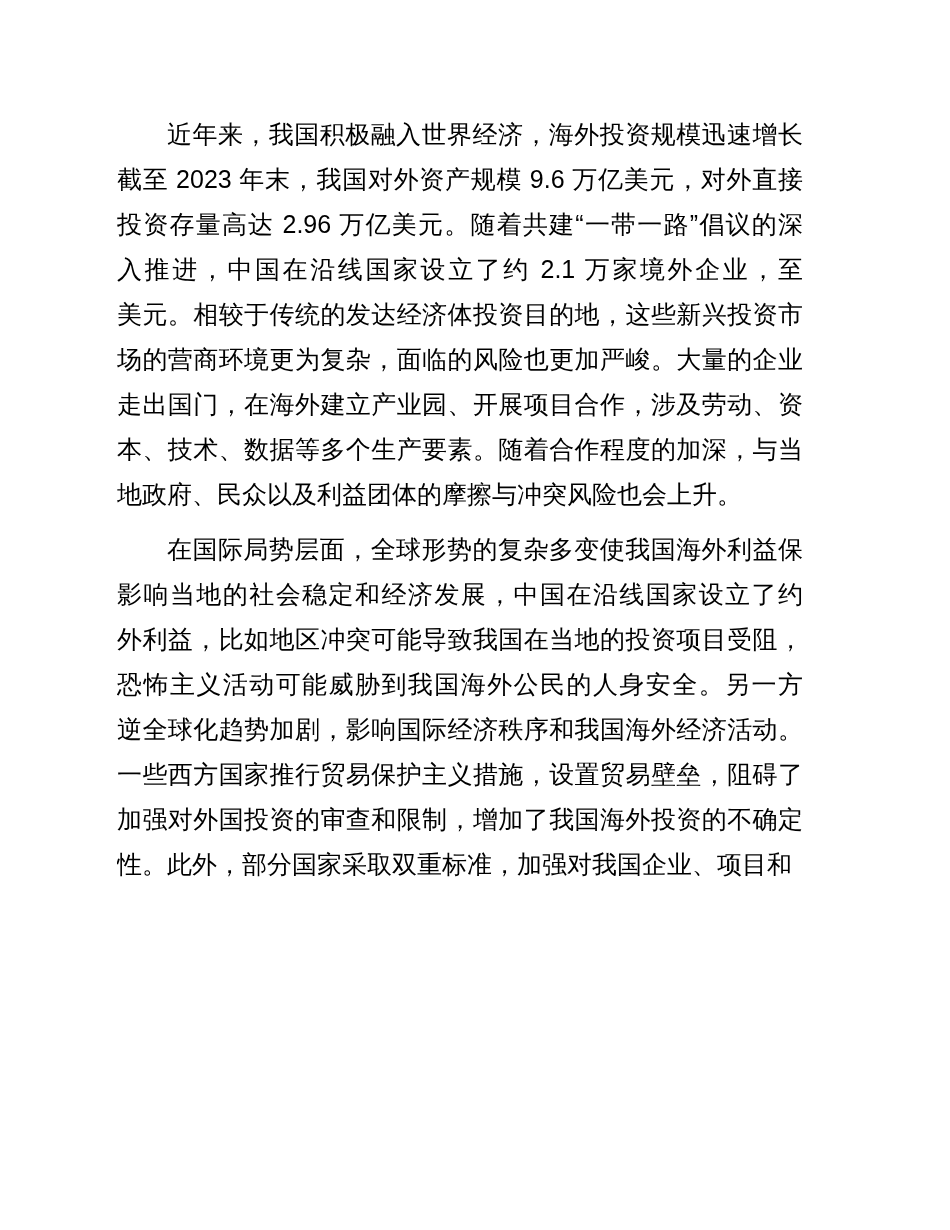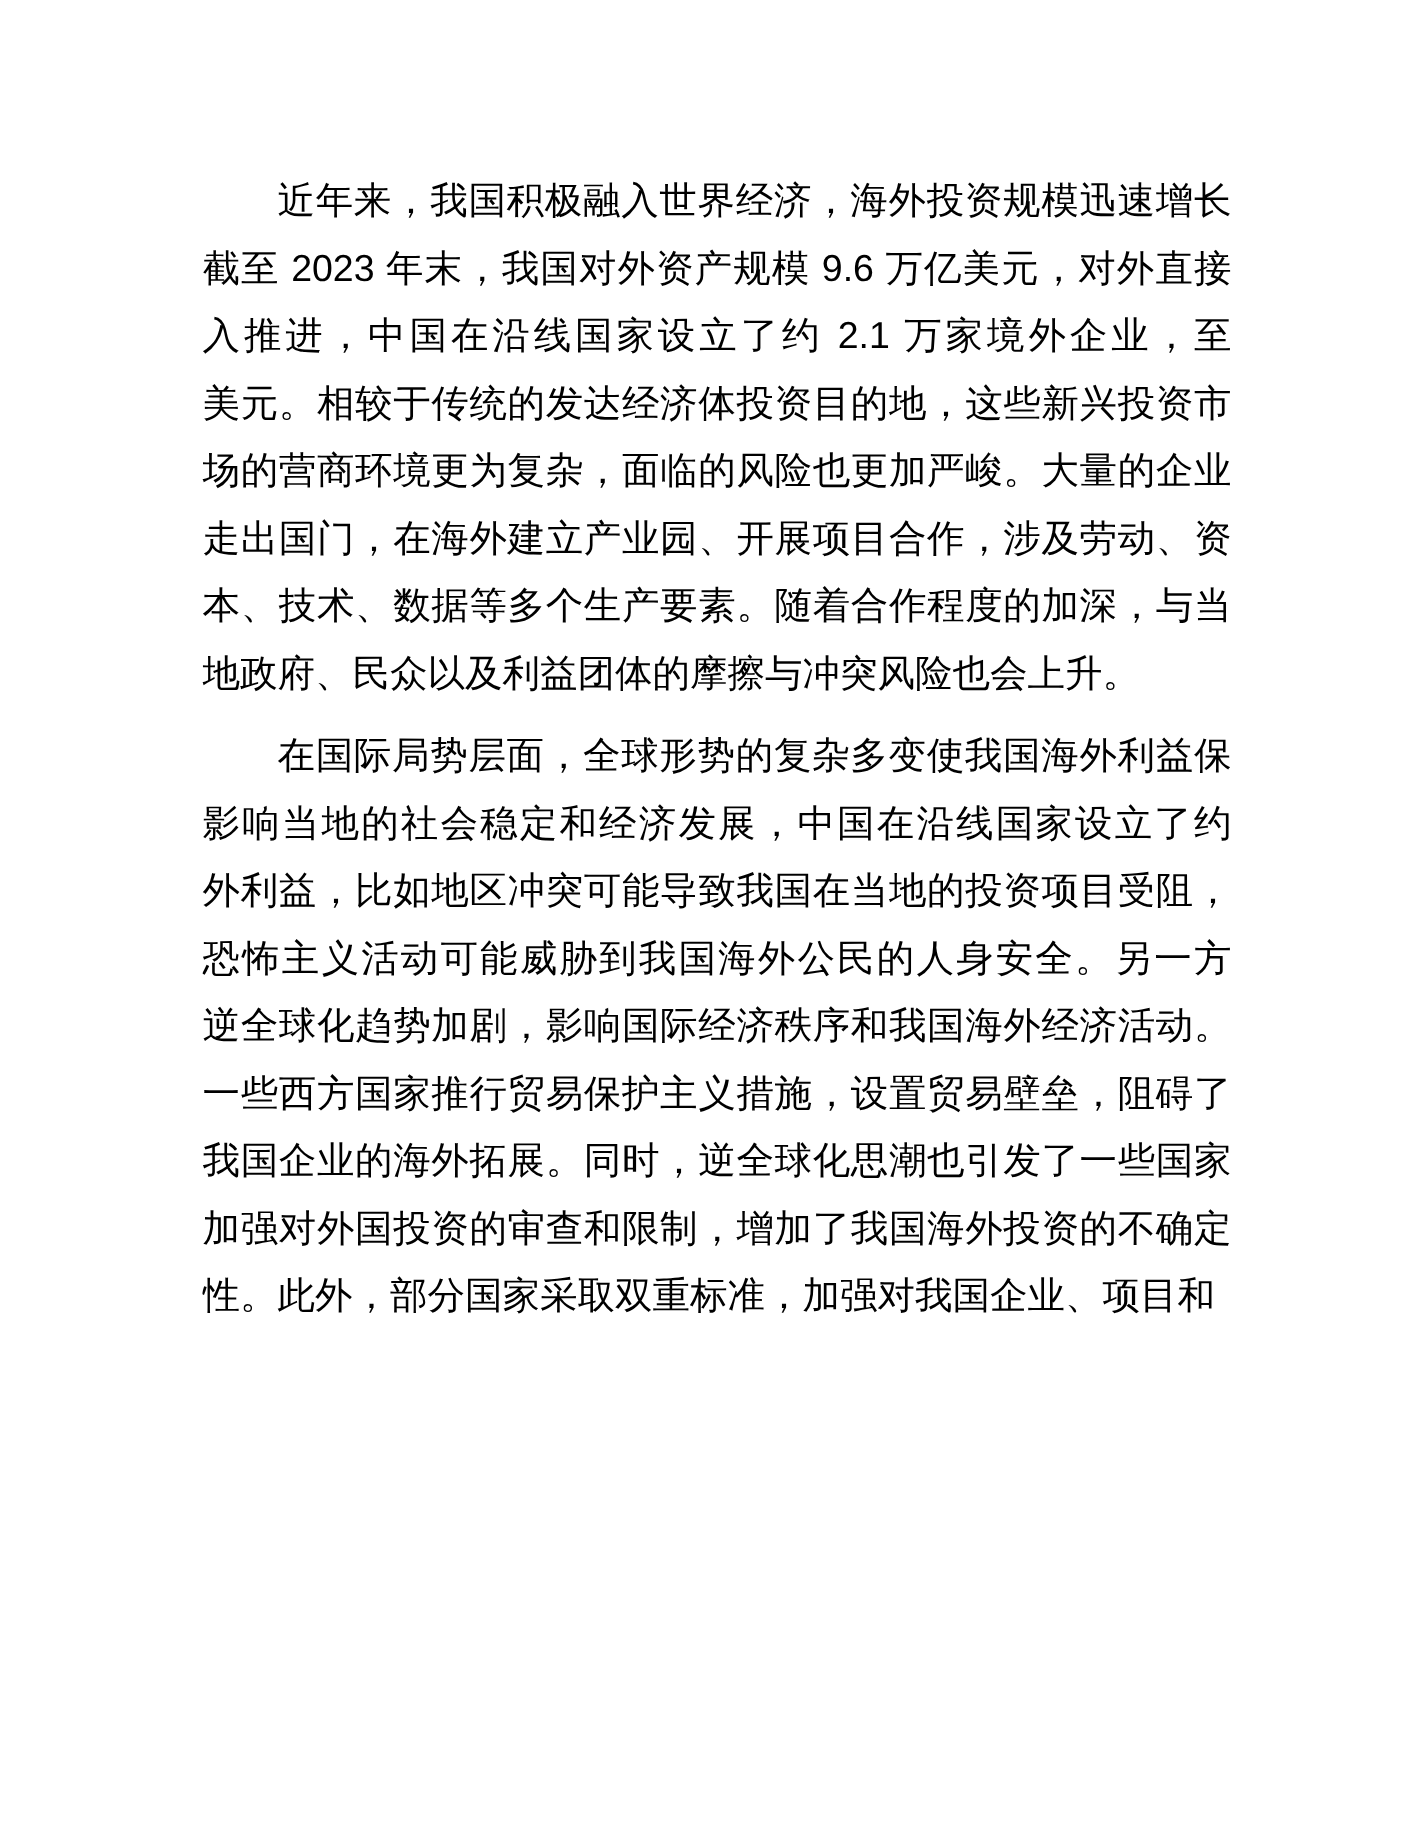--- a/index.html
+++ b/index.html
@@ -9,21 +9,21 @@
   body {
     width: 950px;
     height: 1230px;
     background: #ffffff;
     font-family: "Liberation Sans", sans-serif;
     position: relative;
     overflow: hidden;
   }
   .page {
     position: absolute;
-    left: 135px;
+    left: 117px;
     top: 112px;
     width: 686px;
     color: #000000;
     font-size: 25px;
   }
   .paragraph {
     margin: 0;
     padding: 0;
   }
   .paragraph + .paragraph {
@@ -46,33 +46,33 @@
   }
 </style>
 </head>
 <body>
 
 <div class="page">
 
   <div class="paragraph">
     <div class="line indent">近年来，我国积极融入世界经济，海外投资规模迅速增长</div>
     <div class="line">截至 2023 年末，我国对外资产规模 9.6 万亿美元，对外直接</div>
+    <div class="line">投资存量高达 2.96 万亿美元。随着共建“一带一路”倡议的深</div>
     <div class="line">入推进，中国在沿线国家设立了约 2.1 万家境外企业，至</div>
     <div class="line">美元。相较于传统的发达经济体投资目的地，这些新兴投资市</div>
     <div class="line">场的营商环境更为复杂，面临的风险也更加严峻。大量的企业</div>
     <div class="line">走出国门，在海外建立产业园、开展项目合作，涉及劳动、资</div>
     <div class="line">本、技术、数据等多个生产要素。随着合作程度的加深，与当</div>
     <div class="line para-end">地政府、民众以及利益团体的摩擦与冲突风险也会上升。</div>
   </div>
 
   <div class="paragraph">
     <div class="line indent">在国际局势层面，全球形势的复杂多变使我国海外利益保</div>
     <div class="line">影响当地的社会稳定和经济发展，中国在沿线国家设立了约</div>
     <div class="line">外利益，比如地区冲突可能导致我国在当地的投资项目受阻，</div>
     <div class="line">恐怖主义活动可能威胁到我国海外公民的人身安全。另一方面，</div>
     <div class="line">逆全球化趋势加剧，影响国际经济秩序和我国海外经济活动。</div>
     <div class="line">一些西方国家推行贸易保护主义措施，设置贸易壁垒，阻碍了</div>
-    <div class="line">我国企业的海外拓展。同时，逆全球化思潮也引发了一些国家</div>
     <div class="line">加强对外国投资的审查和限制，增加了我国海外投资的不确定</div>
     <div class="line para-end">性。此外，部分国家采取双重标准，加强对我国企业、项目和</div>
   </div>
 
 </div>
 
 </body></html>

